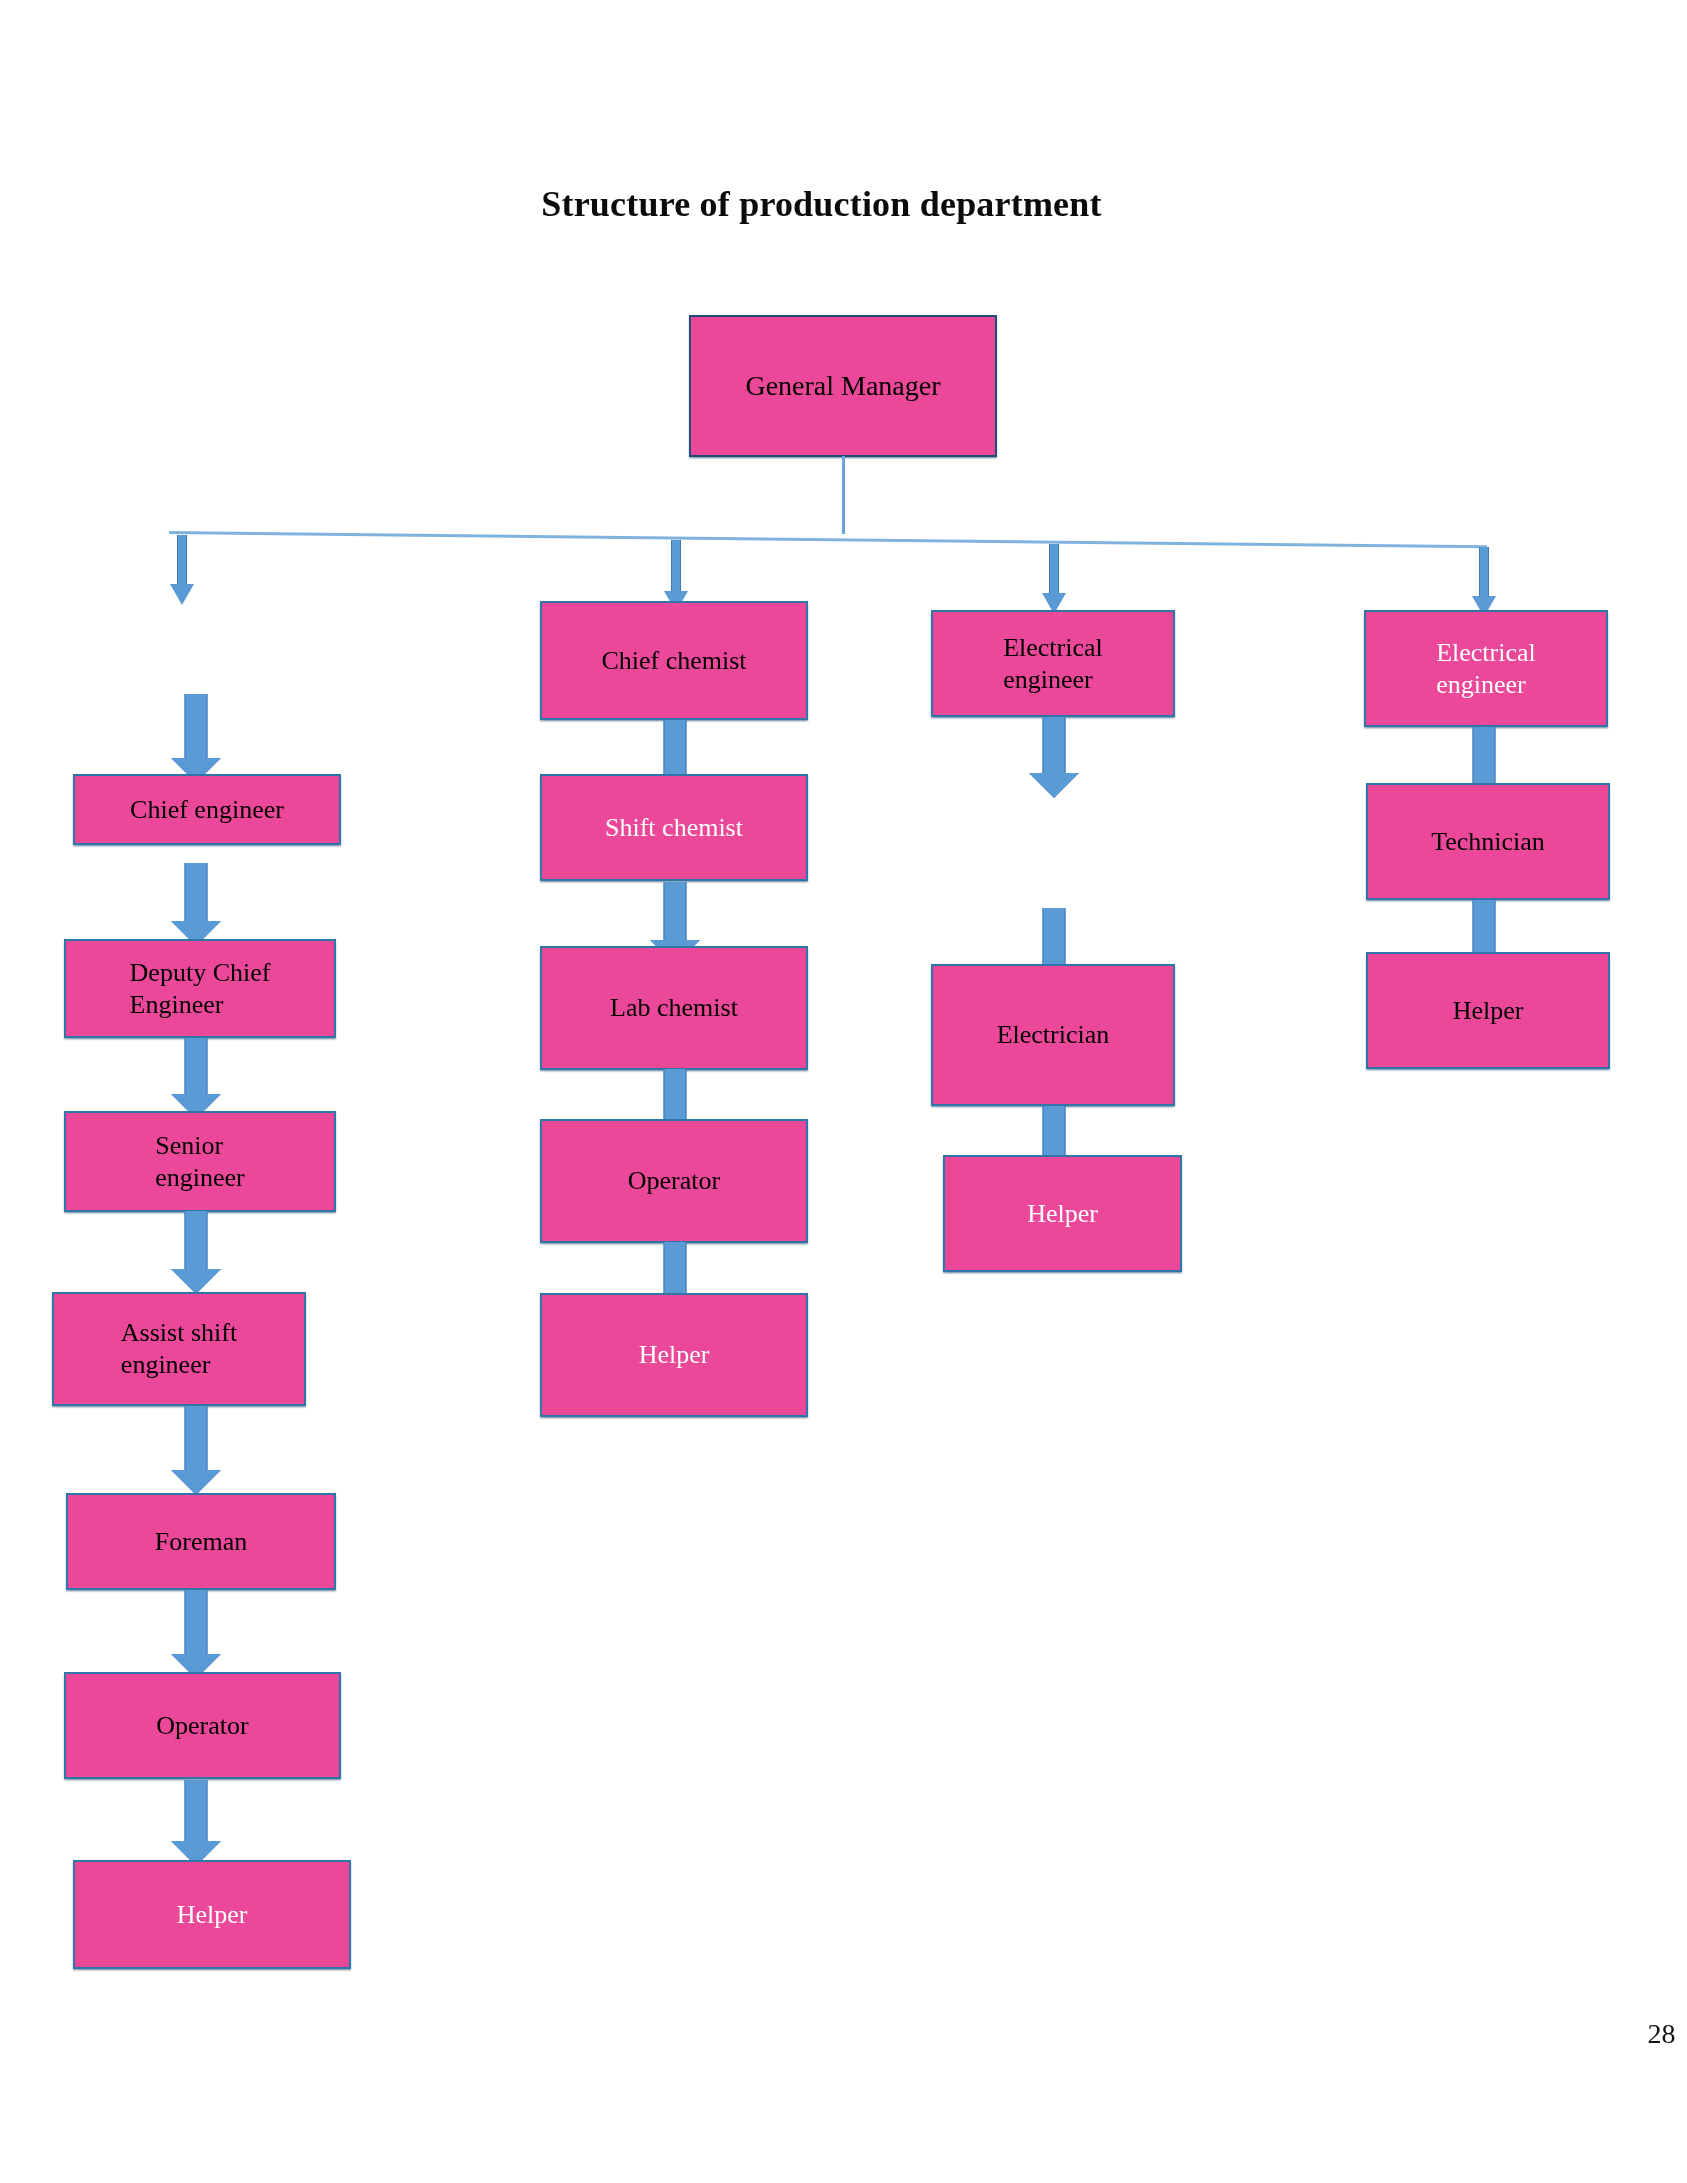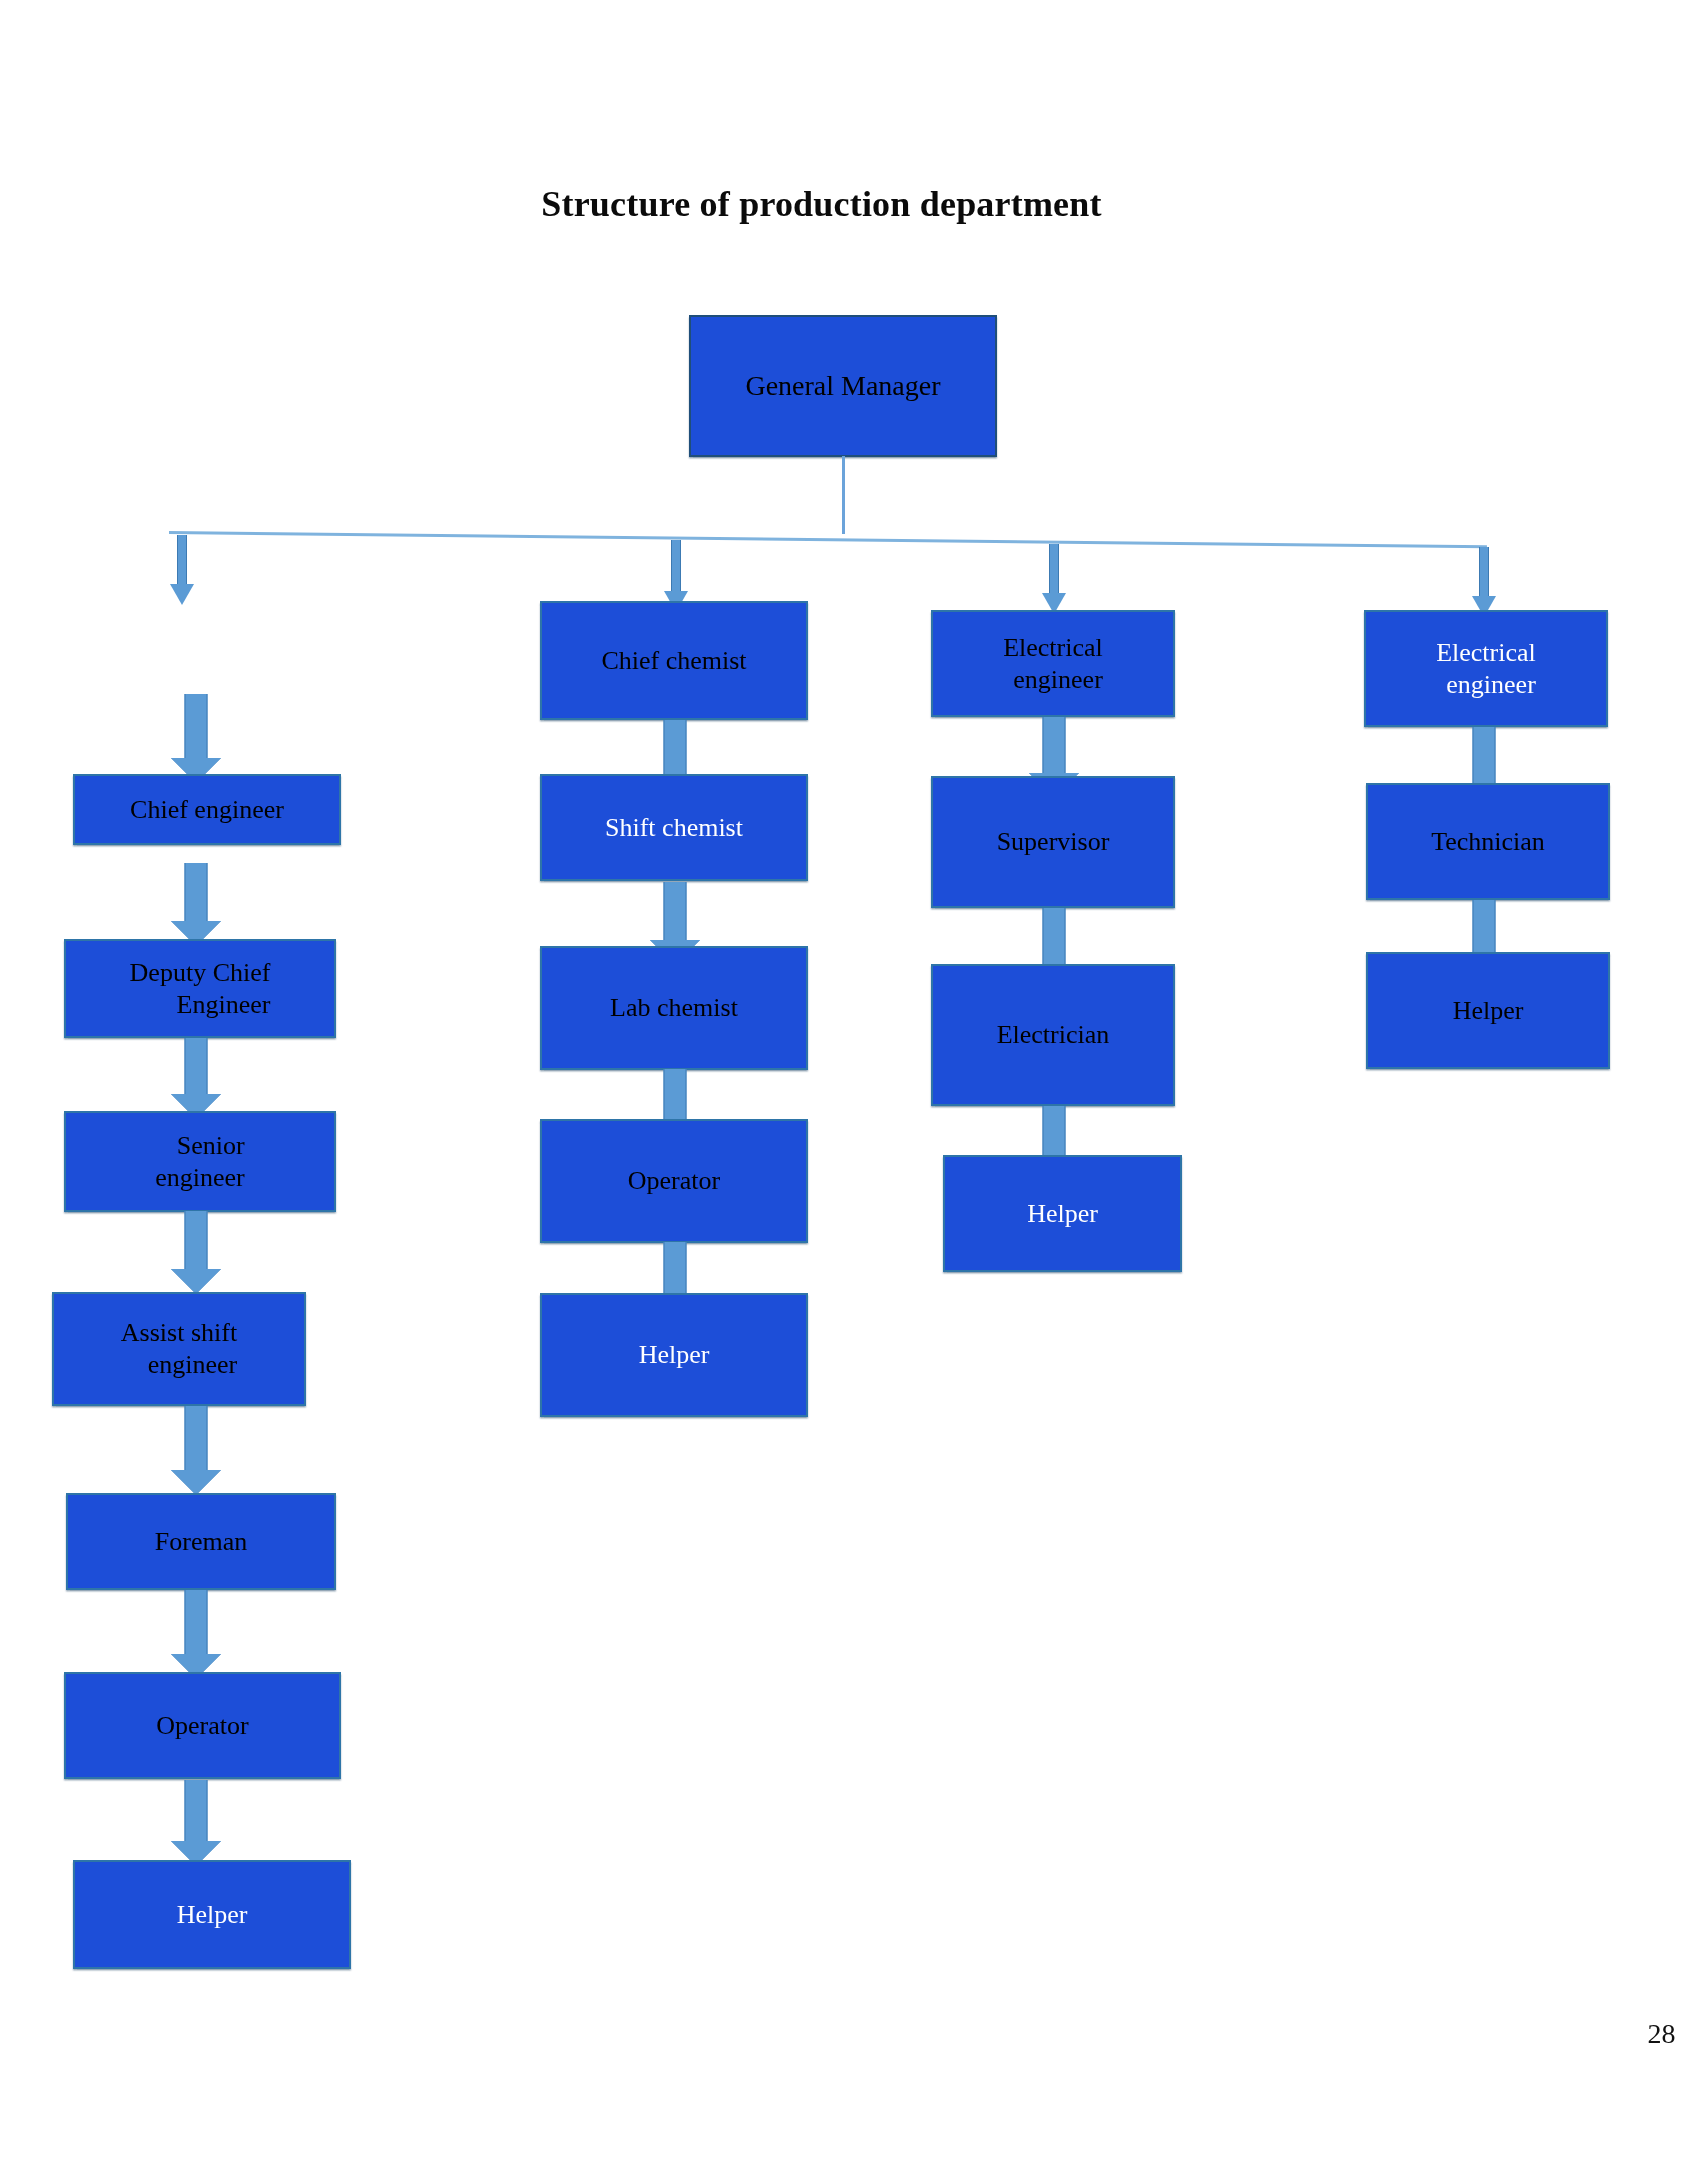--- a/index.html
+++ b/index.html
@@ -15,25 +15,25 @@
     font-size:36px;font-weight:bold;color:#0b0b0b;
     letter-spacing:0.2px;
     font-family:"Liberation Serif","DejaVu Serif",serif;
   }
   
   #title .t{display:inline-block;transform:translateX(-15px);}
 
   .node{
     position:absolute;
     box-sizing:border-box;
-    background:#1d4ed8;
+    background:#ec4899;
     border:2.5px solid #2e75a8;
     box-shadow:0 1.6px 1.6px rgba(20,60,95,.45);
     display:flex;align-items:center;justify-content:center;
-    text-align:right;
+    text-align:left;
     line-height:1.22;
     color:#000;
     font-size:26px;
     padding:3.3px 6.6px;
   }
   .node.dark-edge{border-color:#1f4e79;}
   .node .lbl{display:block;white-space:pre-line;}
   .node.white  {color:#ffffff;}
   .node.black  {color:#000000;}
   
@@ -217,23 +217,20 @@
 
   <div class="node black" style="left:931px;top:610px;width:244px;height:107px;">
     <span class="lbl">Electrical
 engineer</span>
   </div>
   <div class="arrow" style="left:1027px;top:717px;width:53px;height:81px;">
     <div class="shaft" style="height:56px;"></div>
     <div class="head" style="top:56px;"></div>
   </div>
 
-  <div class="node black" style="left:931px;top:776px;width:244px;height:132px;">
-    <span class="lbl">Supervisor</span>
-  </div>
   <div class="arrow" style="left:1027px;top:908px;width:53px;height:81px;">
     <div class="shaft" style="height:56px;"></div>
     <div class="head" style="top:56px;"></div>
   </div>
 
   <div class="node black" style="left:931px;top:964px;width:244px;height:142px;">
     <span class="lbl">Electrician</span>
   </div>
   <div class="arrow" style="left:1027px;top:1106px;width:53px;height:82px;">
     <div class="shaft" style="height:58px;"></div>

